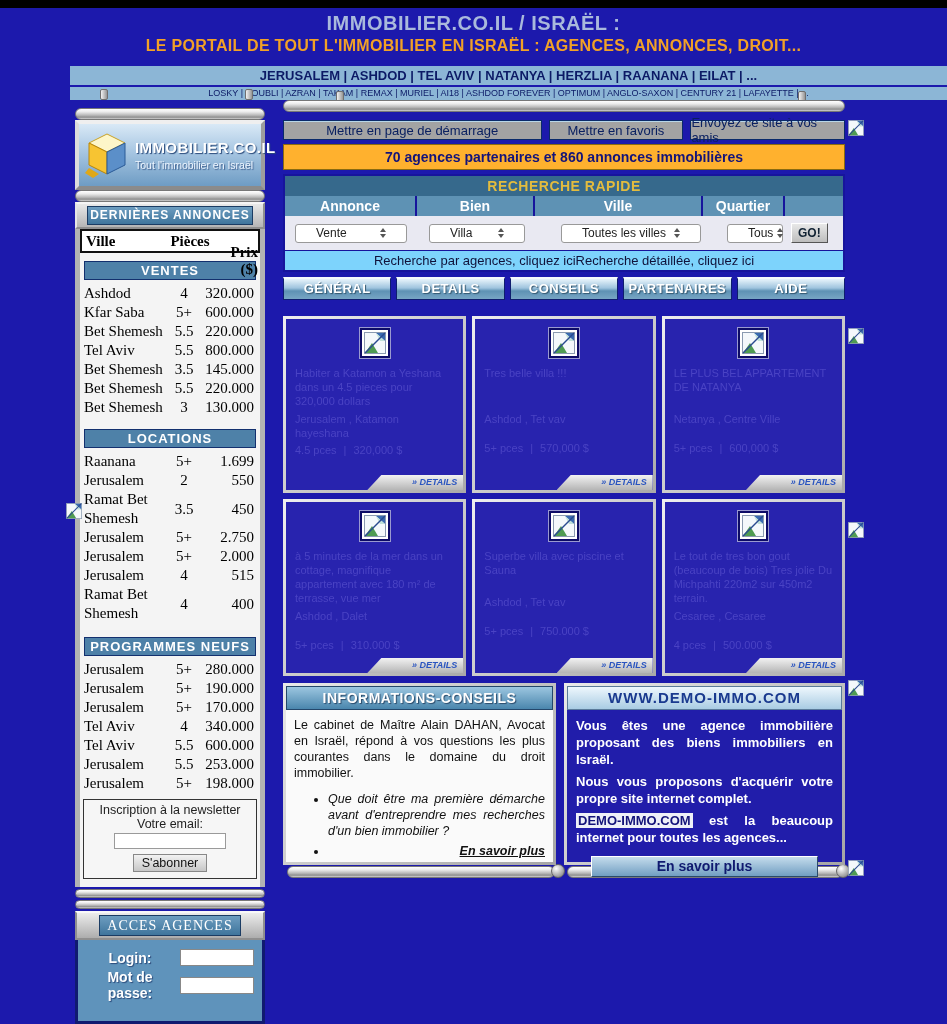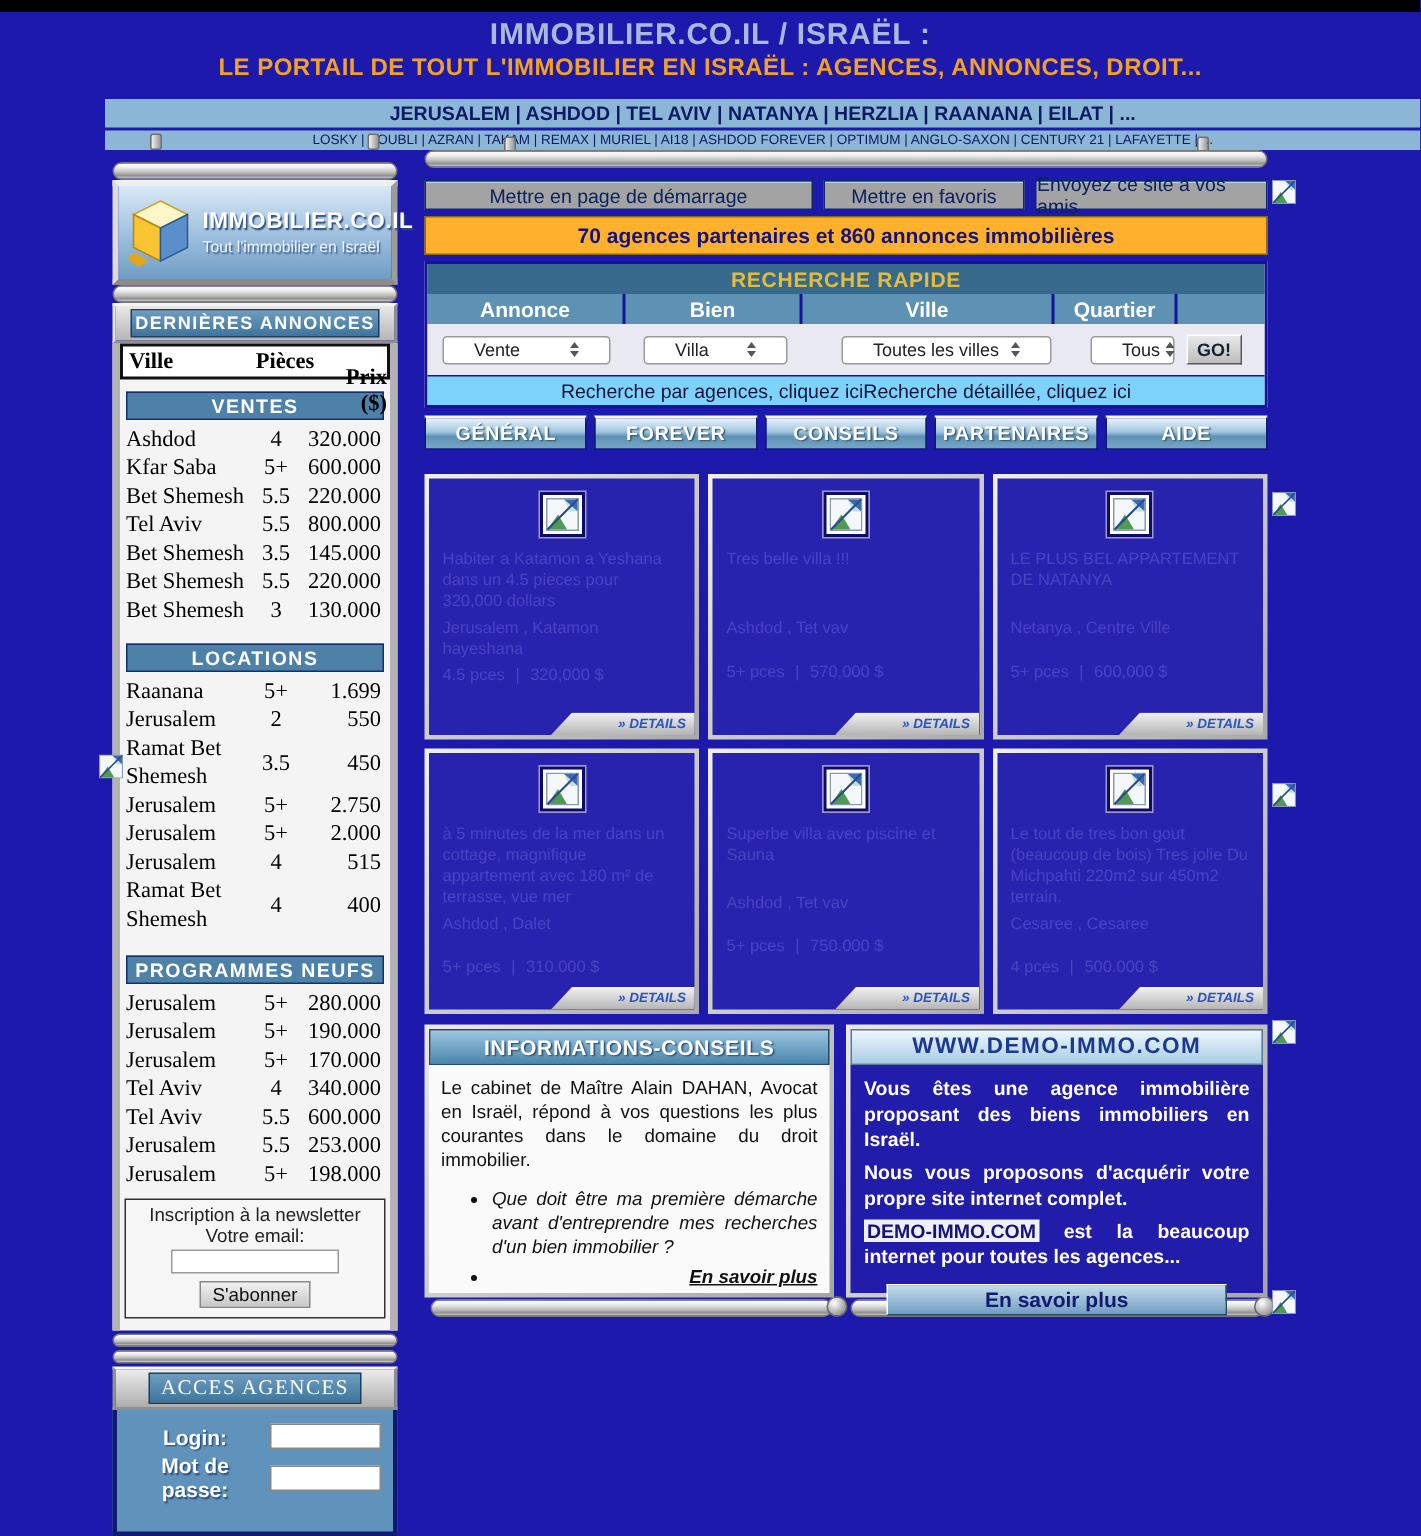--- a/index.html
+++ b/index.html
@@ -398,21 +398,21 @@
       <div class="search-links">
         <span>Recherche par agences, cliquez ici</span>
         <span>Recherche détaillée, cliquez ici</span>
       </div>
     </div>
 
     <div class="tabs">
 
         <div class="tab">GÉNÉRAL</div>
 
-        <div class="tab">FOREVER</div>
+        <div class="tab">DETAILS</div>
 
         <div class="tab">CONSEILS</div>
 
         <div class="tab">PARTENAIRES</div>
 
         <div class="tab">AIDE</div>
 
     </div>
 
     <div class="cards">

